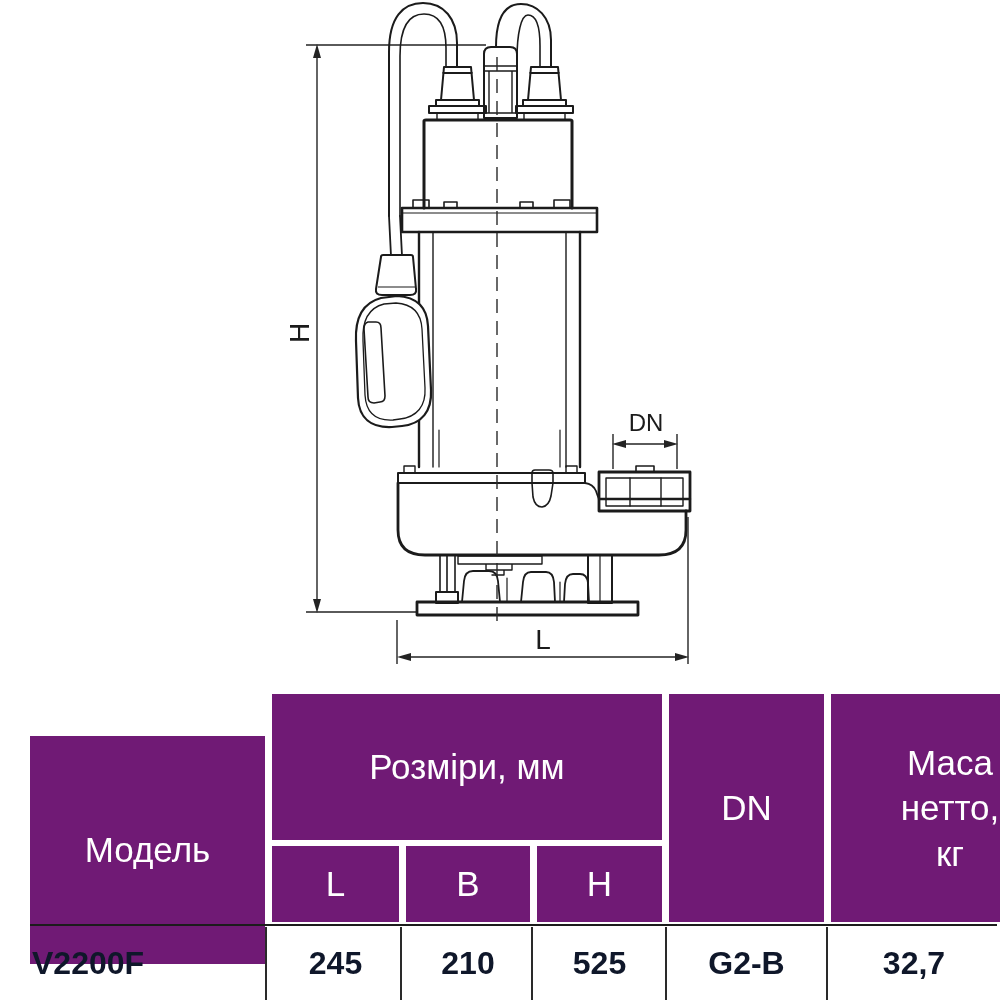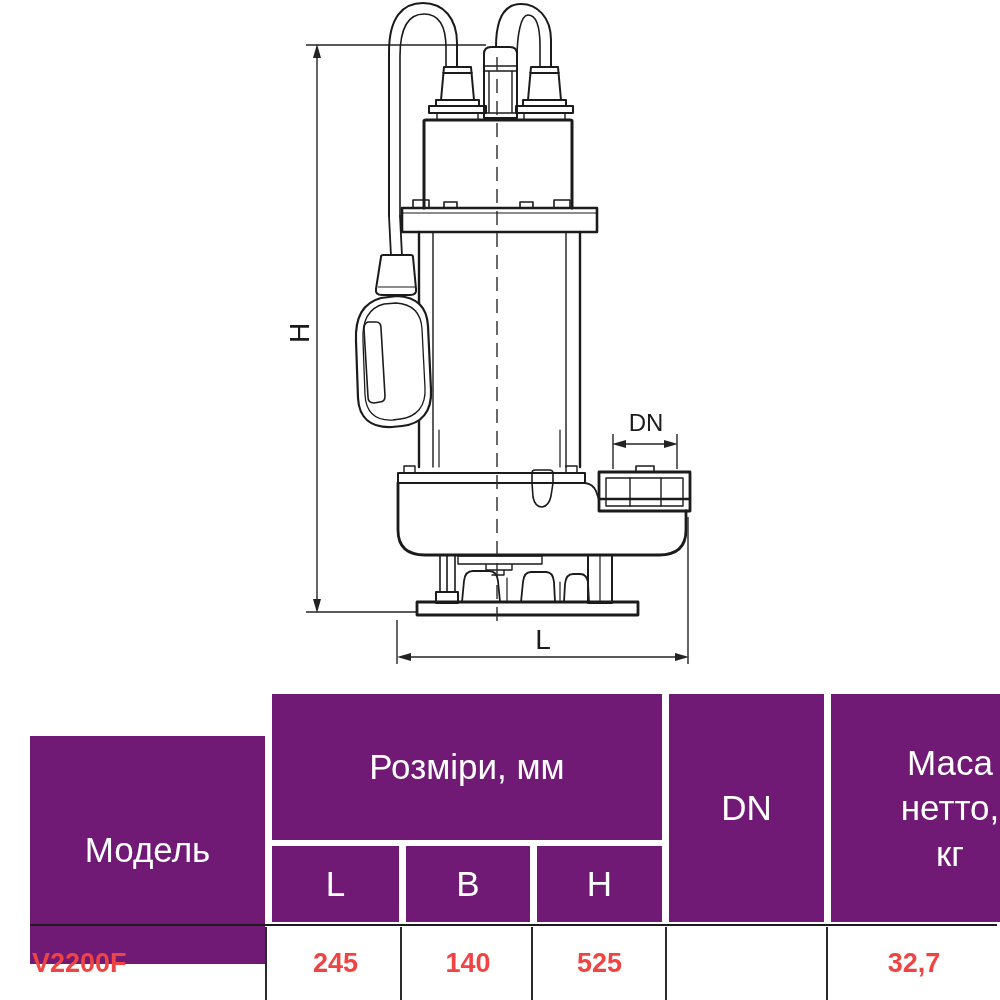--- a/index.html
+++ b/index.html
@@ -24,21 +24,21 @@
     font-size:35px;
     line-height:1.3;
     z-index:1;
   }
   .cell.pre{white-space:pre-line;padding-left:36px;}
   .rule{position:absolute;background:#1c1c1c;z-index:2;}
   .vline{position:absolute;background:#2a2a2a;width:2px;z-index:2;}
   .dcell{
     position:absolute;
     display:flex;align-items:center;justify-content:center;
-    color:#ef4444;font-size:27px;font-weight:700;
+    color:#0f172a;font-size:32px;font-weight:700;
     z-index:1;letter-spacing:0px;
   }
   .dcell.left{justify-content:flex-start;padding-left:2px;box-sizing:border-box;}
 
   .watermark{
     position:absolute;
     left:202px;top:834px;width:600px;
     text-align:center;
     font-family:"DejaVu Sans","Liberation Sans",sans-serif;
     font-size:66px;
@@ -184,21 +184,22 @@
   <div class="vline" style="left:265px;top:927px;height:73px;"></div>
   <div class="vline" style="left:400px;top:927px;height:73px;"></div>
   <div class="vline" style="left:531px;top:927px;height:73px;"></div>
   <div class="vline" style="left:665px;top:927px;height:73px;"></div>
   <div class="vline" style="left:826px;top:927px;height:73px;"></div>
 
   <div class="dcell left" style="left:30px;top:927px;width:235px;height:73px;">V2200F</div>
 
   <div class="dcell" style="left:272px;top:927px;width:127px;height:73px;">245</div>
 
-  <div class="dcell" style="left:406px;top:927px;width:124px;height:73px;">140</div>
+  <div class="dcell" style="left:406px;top:927px;width:124px;height:73px;">210</div>
 
   <div class="dcell" style="left:537px;top:927px;width:125px;height:73px;">525</div>
 
+  <div class="dcell" style="left:669px;top:927px;width:155px;height:73px;">G2-B</div>
 
   <div class="dcell" style="left:831px;top:927px;width:166px;height:73px;">32,7</div>
 
 
 </div>
 
 </body></html>

